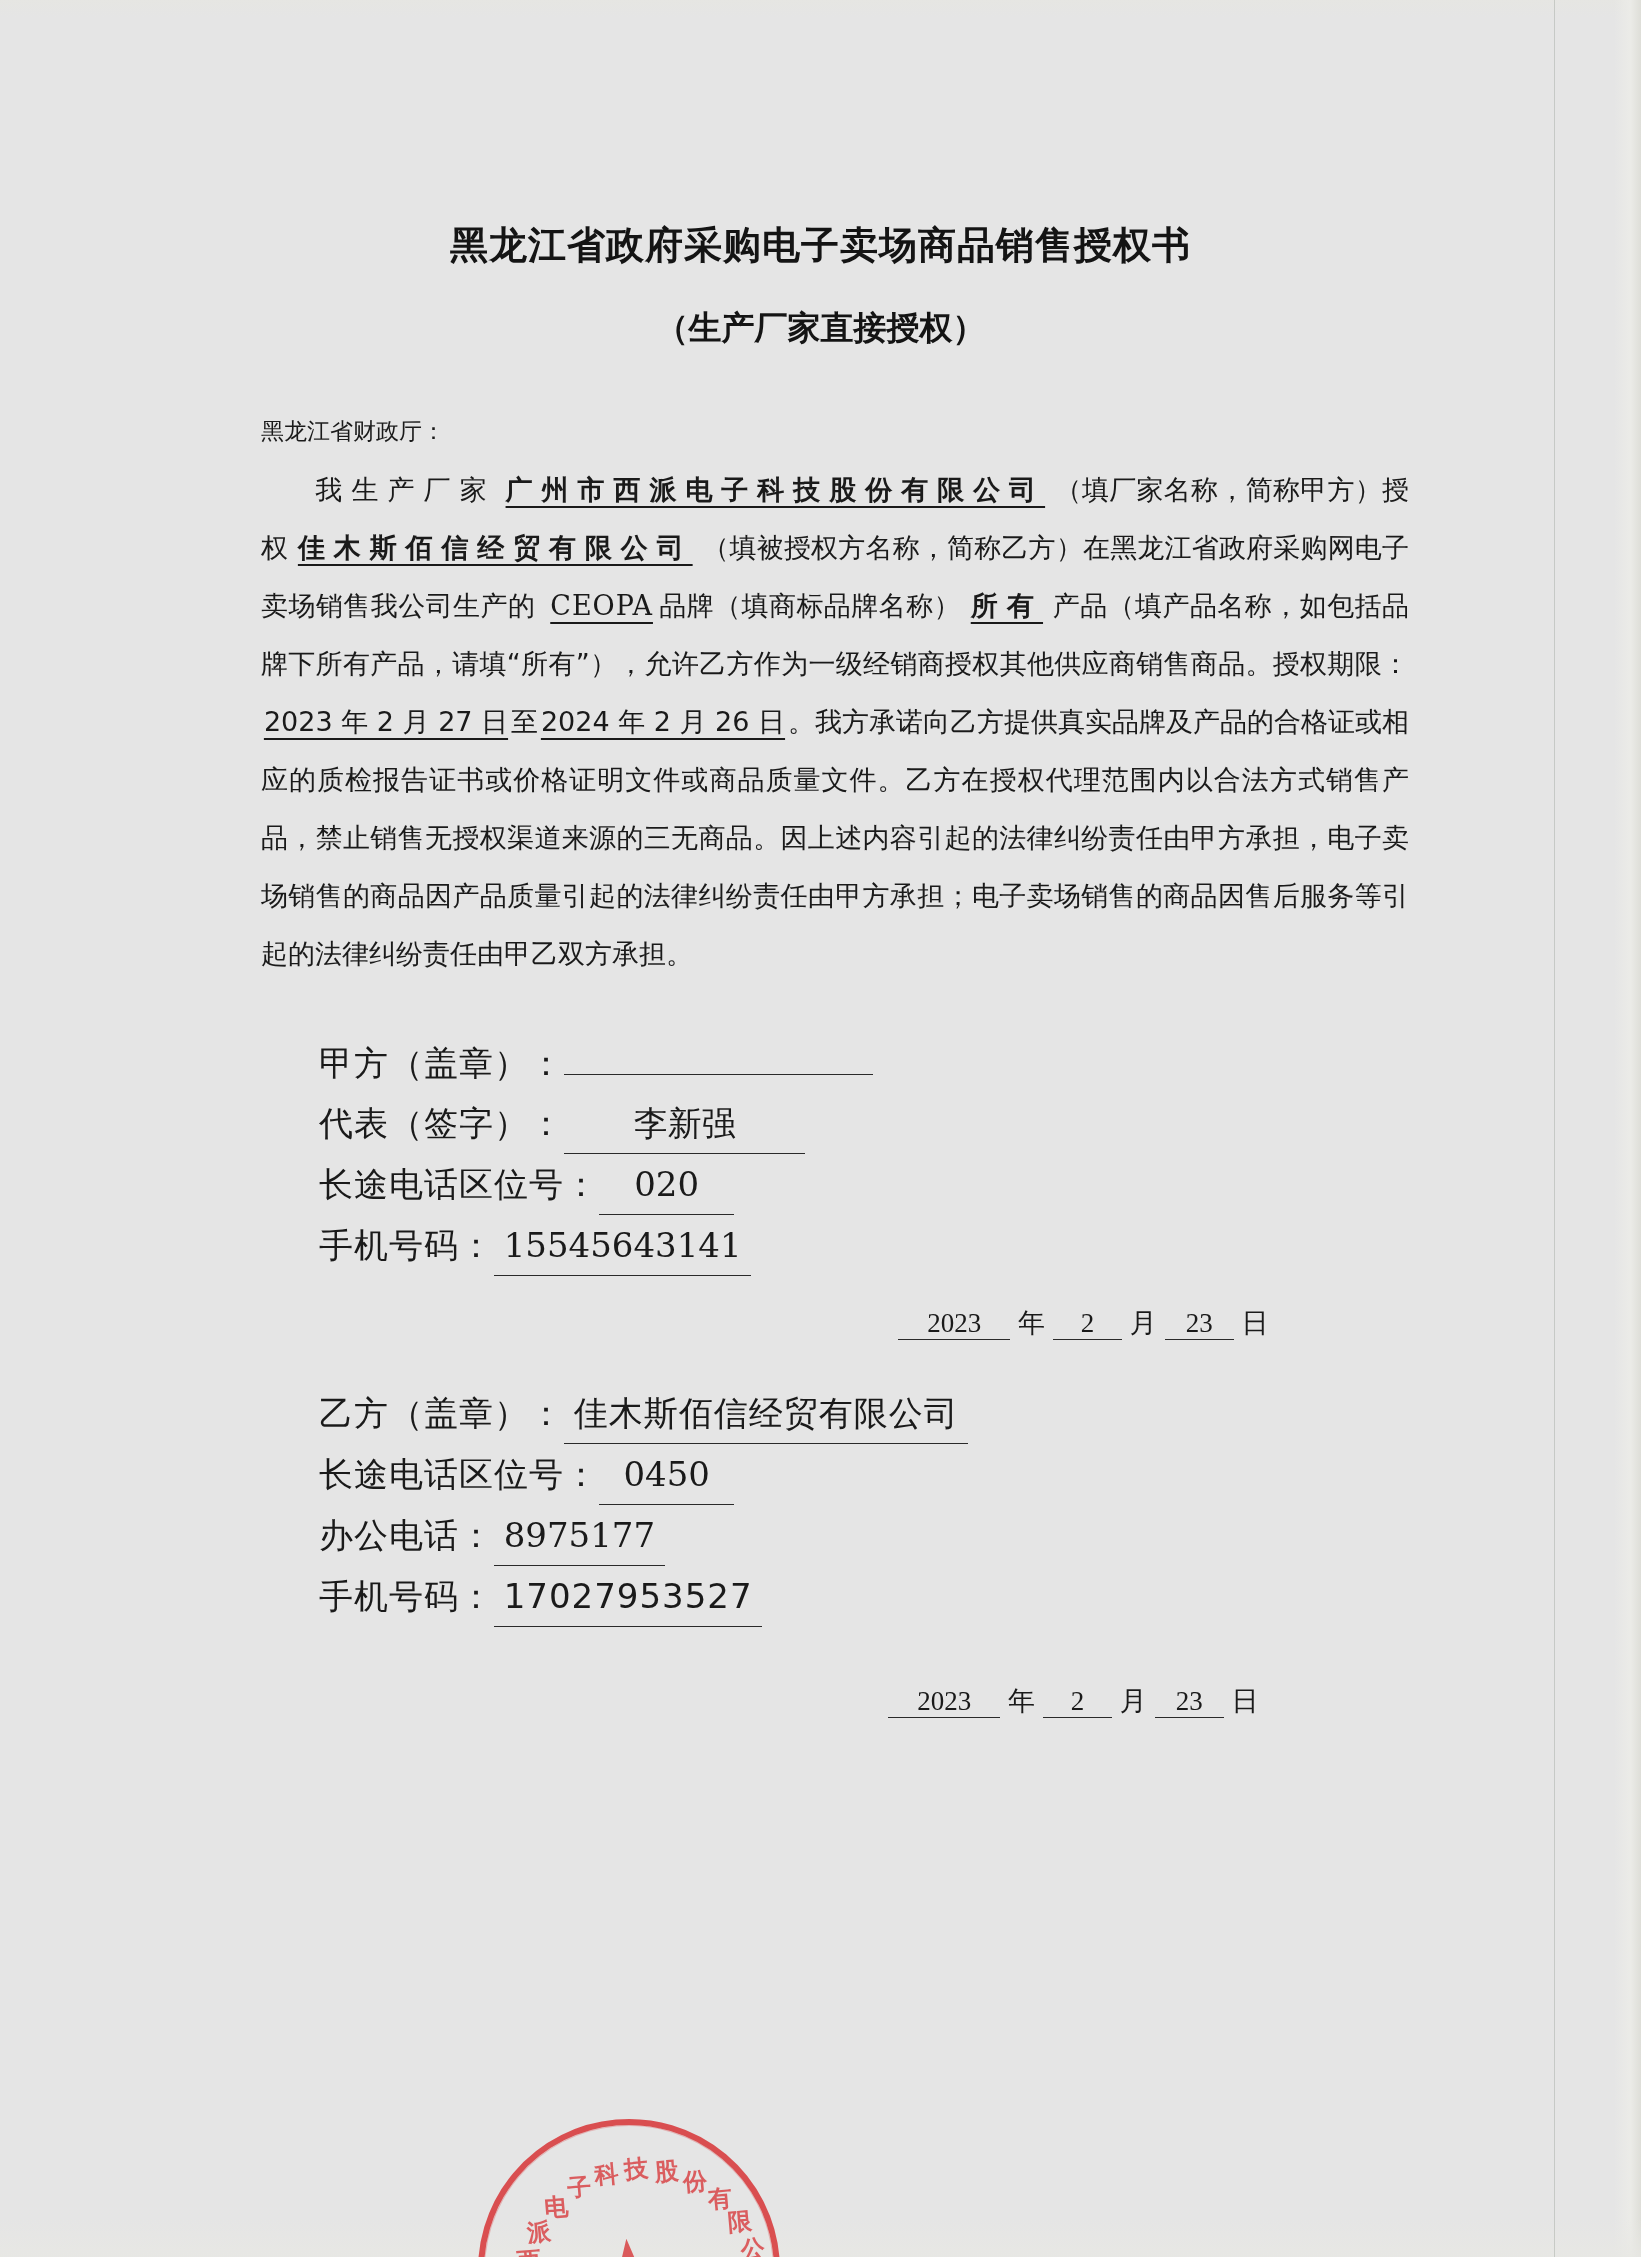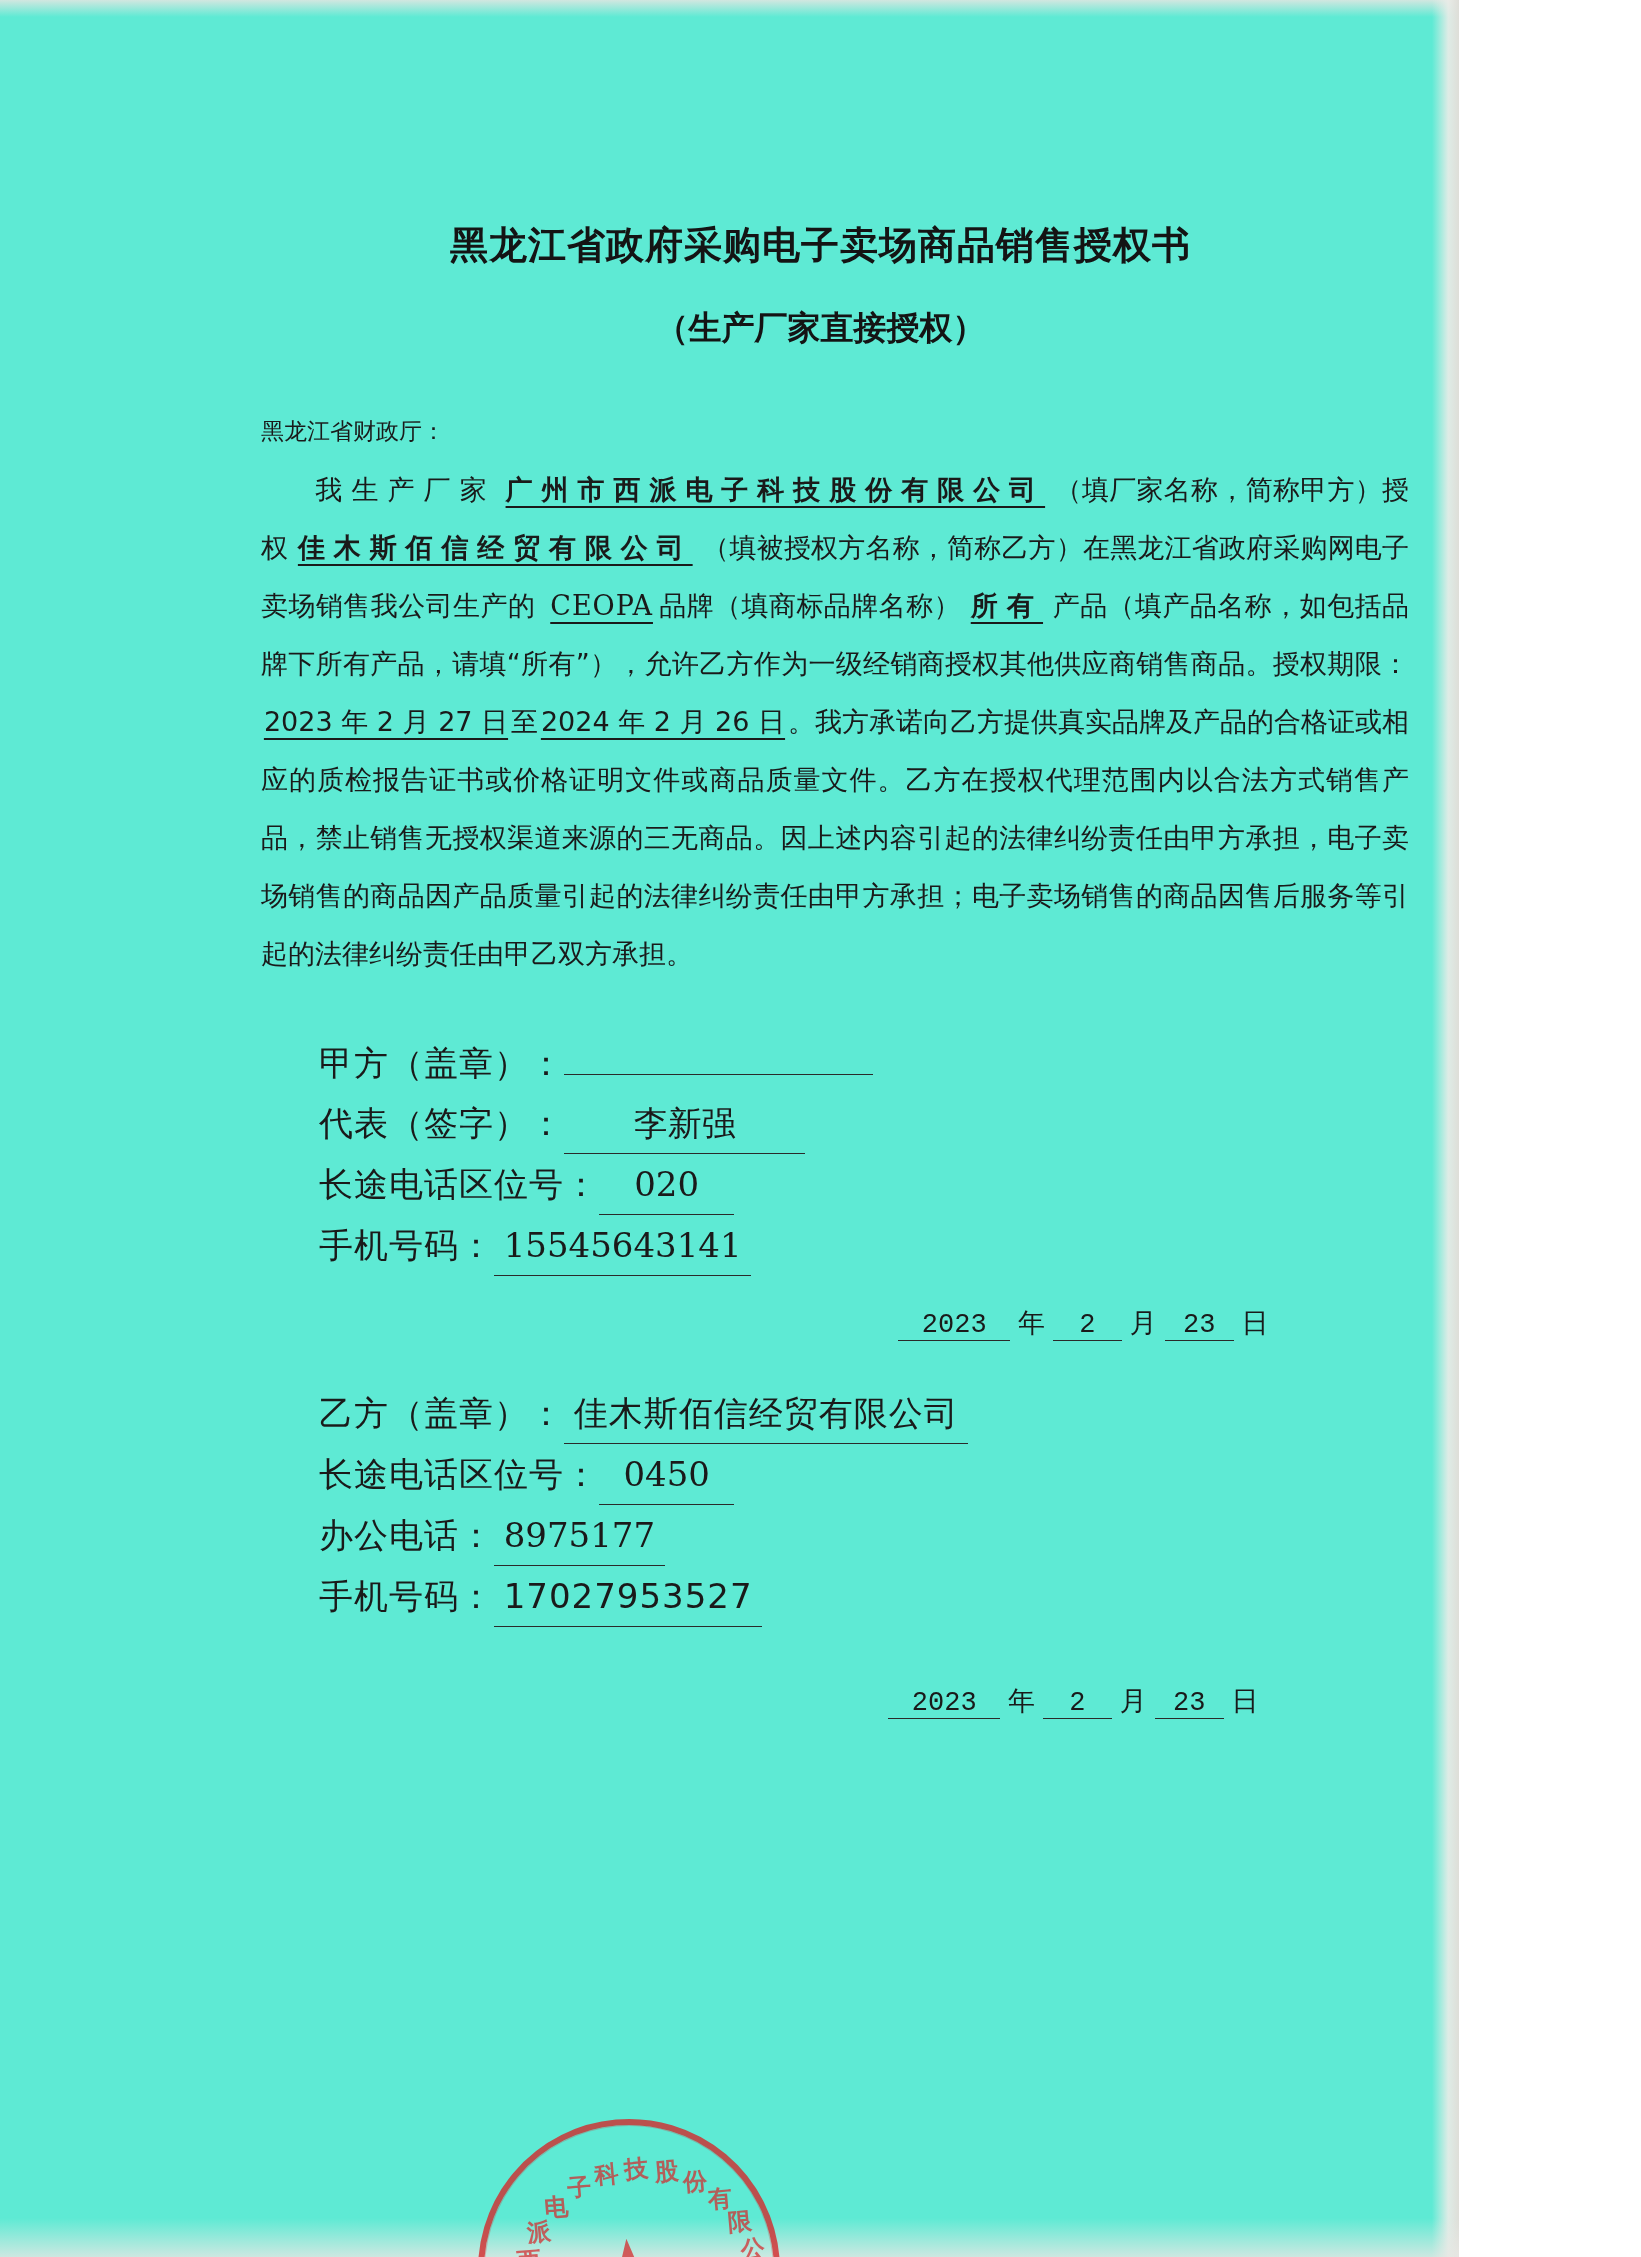--- a/index.html
+++ b/index.html
@@ -5,23 +5,23 @@
   html, body {
     margin: 0;
     padding: 0;
     background: #ffffff;
   }
   body {
     font-family: "DejaVu Sans", "Liberation Sans", sans-serif;
   }
   .page {
     position: relative;
-    width: 1459px;
+    width: 1641px;
     height: 2257px;
-    background: #5eead4;
+    background: #e5e5e5;
     overflow: hidden;
   }
   
   .scan-edge-right {
     position: absolute;
     top: 0;
     right: 0;
     width: 27px;
     height: 2257px;
     background: linear-gradient(to right, rgba(250,250,248,0) 0%, rgba(236,236,232,0.9) 60%, rgba(222,222,216,1) 100%);
@@ -158,21 +158,21 @@
     padding-left: 898px;
     white-space: nowrap;
     color: #1a1a1a;
   }
   .date-part {
     display: inline-block;
     border-bottom: 1.9px solid #2a2a2a;
     min-width: 54px;
     text-align: center;
     padding: 0 7.7px;
-    font-family: Liberation Mono, monospace;
+    font-family: Liberation Serif, serif;
   }
   .date-part.year { min-width: 97px; }
   .date-unit { padding: 0 7.7px; }
 
   .party-b {
     margin-top: 42px;
   }
 
   
   .seal {

